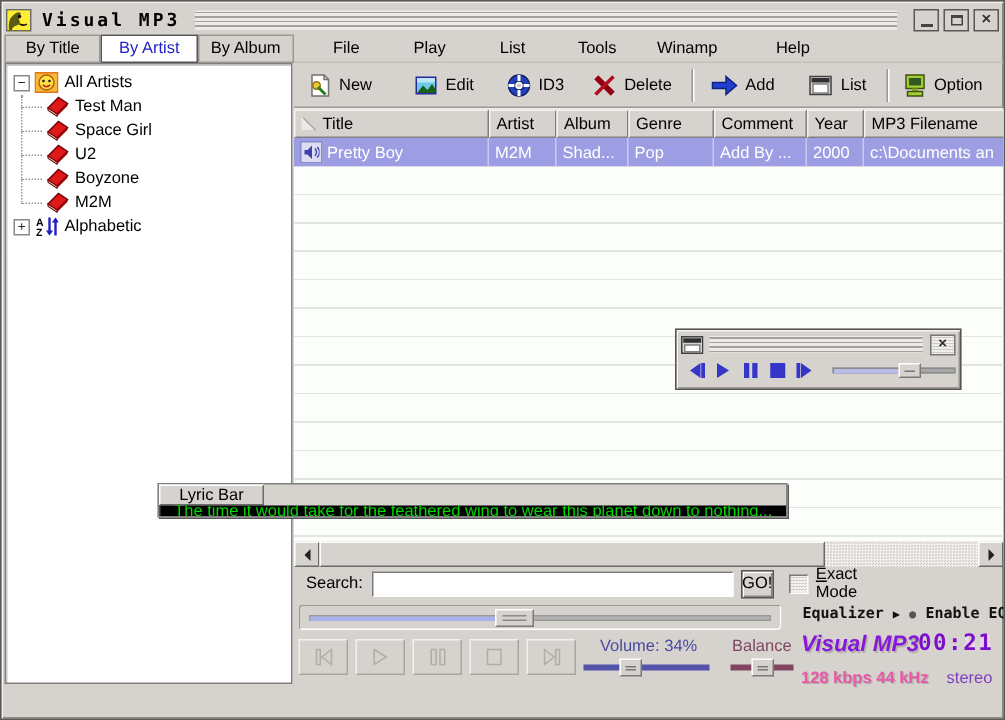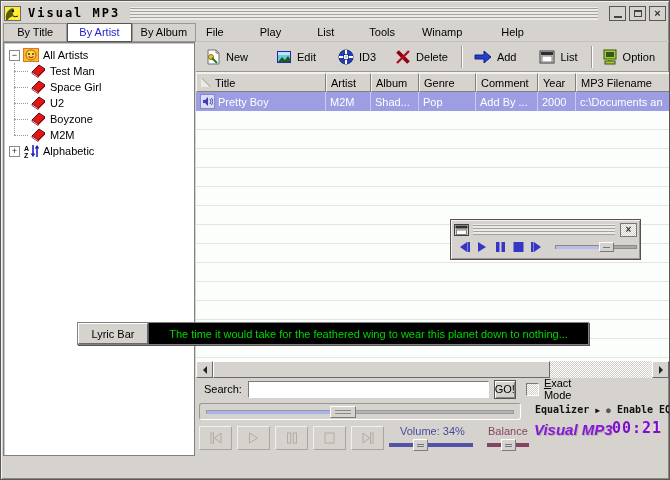--- a/index.html
+++ b/index.html
@@ -72,22 +72,22 @@
   .mp-close span{font-size:10px;font-weight:bold;color:#333;line-height:10px;}
   .mp-bot{display:flex;align-items:center;height:20px;padding-left:2px;}
   .mp-btn{width:17px;height:16px;display:flex;align-items:center;justify-content:center;margin-right:2px;}
   .mp-slider{position:relative;width:82px;height:10px;margin-left:8px;flex:none;}
   .mp-track{position:absolute;left:0;right:0;top:3px;height:4px;background:#a8a8a8;border:1px solid #8a8a8a;}
   .mp-fill{position:absolute;left:1px;top:4px;height:3px;width:48px;background:#b9bce9;}
   .mp-thumb{position:absolute;left:44px;top:0;width:15px;height:10px;background:#d6d3ce;
     border:1px solid;border-color:#fff #7a7a7a #7a7a7a #fff;display:flex;align-items:center;justify-content:center;}
   .mp-thumb i{display:block;width:7px;height:1px;background:#777;}
   
-  .lyricbar{position:absolute;left:76px;top:321px;width:512px;height:23px;display:flex;background:#d6d3ce;
-    border:1px solid #808080;box-shadow:1px 1px 0 #555;}
+  .lyricbar{position:absolute;left:104px;top:321px;width:420px;height:23px;display:flex;background:#d6d3ce;
+    border:1px solid #808080;box-shadow:1px 1px 0 #555;flex-direction:column;}
   .lyric-btn{width:70px;flex:none;background:#d6d3ce;border:1px solid;border-color:#fff #6a6a6a #6a6a6a #fff;
     display:flex;align-items:center;justify-content:center;}
   .lyric-display{flex:1;background:#000;color:#00d800;display:flex;align-items:center;justify-content:center;
     white-space:nowrap;overflow:hidden;border-left:1px solid #555;}
   
   .hscroll{position:absolute;left:195px;top:360px;width:473px;height:17px;display:flex;
     background:repeating-conic-gradient(#ffffff 0 25%,#d2cfc9 0 50%);background-size:2px 2px;}
   .sb-btn{width:17px;height:17px;flex:none;background:#d6d3ce;border:1px solid;border-color:#fff #6a6a6a #6a6a6a #fff;
     display:flex;align-items:center;justify-content:center;}
   .tri-left{width:0;height:0;border-right:4px solid #222;border-top:4px solid transparent;border-bottom:4px solid transparent;}
@@ -255,21 +255,21 @@
           <path d="M10,13 l-2.4,-3.4 h4.8 Z" fill="#2020c0"></path>
           <path d="M14,13 L14,2" stroke="#2020c0" stroke-width="1.6"></path>
           <path d="M14,1 l-2.4,3.4 h4.8 Z" fill="#2020c0"></path>
         </svg>
       </span>
       <span>Alphabetic</span>
     </div>
   </div>
 
   <div class="menubar">
-    <span class="menu-item" style="margin-left:4px;">File</span>
+    <span class="menu-item" style="margin-left:20px;">File</span>
     <span class="menu-item" style="margin-left:24px;">Play</span>
     <span class="menu-item" style="margin-left:24px;">List</span>
     <span class="menu-item" style="margin-left:23px;">Tools</span>
     <span class="menu-item" style="margin-left:15px;">Winamp</span>
     <span class="menu-item" style="margin-left:27px;">Help</span>
   </div>
 
   <div class="toolbar">
     <div class="tbtn" style="margin-left:6px;">
       <svg width="16" height="16" viewBox="0 0 16 16">
@@ -533,14 +533,18 @@
     <span>Equalizer</span>
     <span class="eq-arrow">▶</span>
     <span class="eq-dot">●</span>
     <span>Enable EQ</span>
   </div>
   <div class="logo">Visual MP3</div>
   <div class="clock">
     <span class="ghost">88:88</span>
     <span class="digits">00:21</span>
   </div>
+  <div class="rate-line">
+    <span class="pink">128 kbps 44 kHz</span>
+    <span class="stereo">stereo</span>
+  </div>
 
 </div>
 
 </body></html>

